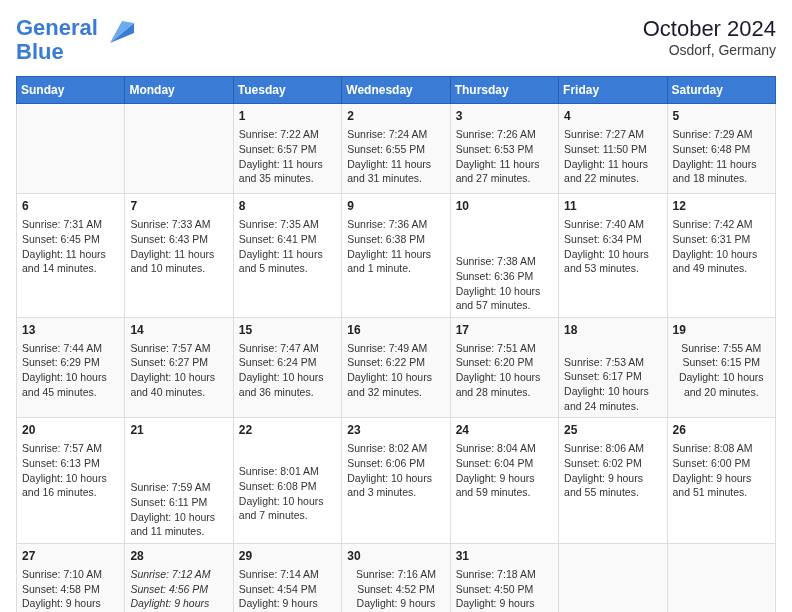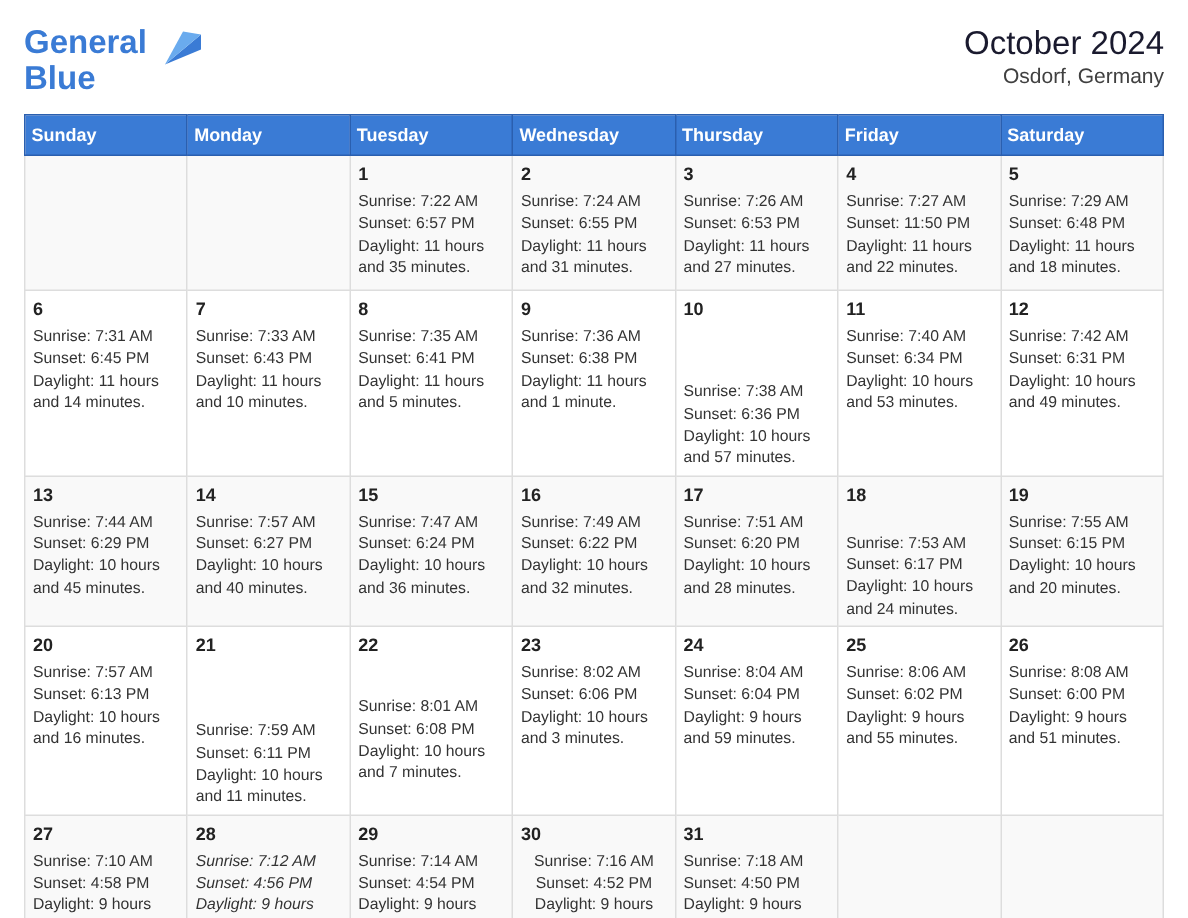--- a/index.html
+++ b/index.html
@@ -251,21 +251,21 @@
         </td>
         <td>
           <span class="day-num">18</span>
           <div class="cell-content" style="white-space: pre-line; margin-top: 16px;">Sunrise: 7:53 AM
 Sunset: 6:17 PM
 Daylight: 10 hours
 and 24 minutes.</div>
         </td>
         <td>
           <span class="day-num">19</span>
-          <div class="cell-content" style="white-space: pre-line;">Sunrise: 7:55 AM
+          <div class="cell-content" style="white-space: pre-line; text-align: center;">Sunrise: 7:55 AM
 Sunset: 6:15 PM
 Daylight: 10 hours
 and 20 minutes.</div>
         </td>
       </tr>
       <tr>
         <td>
           <span class="day-num">20</span>
           <div class="cell-content" style="white-space: pre-line;">Sunrise: 7:57 AM
 Sunset: 6:13 PM

